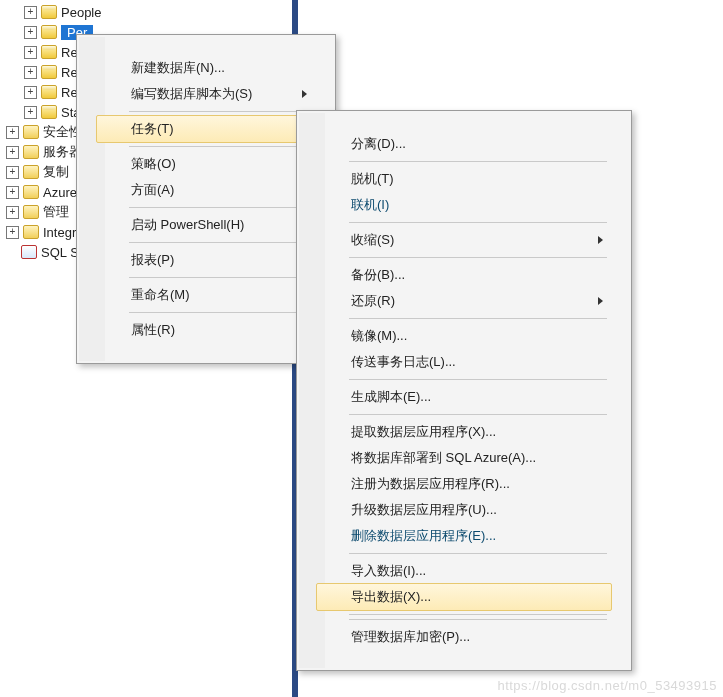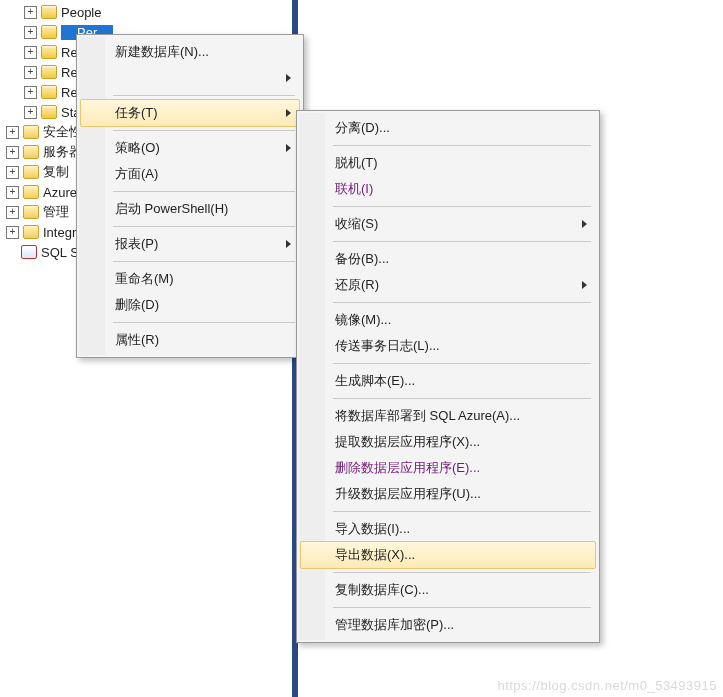--- a/index.html
+++ b/index.html
@@ -63,55 +63,55 @@
   }
   .icon-sql {
     background: linear-gradient(#fff,#d8e8fa);
     border:1px solid #b33;
     border-radius:2px;
     box-sizing:border-box;
   }
   .sel {
     background: #1f75d3;
     color: #fff;
-    padding: 0 16px;
+    padding: 0 6px;
   }
   .vline {
     position: absolute;
     left: 292px;
     top: 0;
     bottom: 0;
     width: 6px;
     background: #2b4a84;
     z-index: 0;
   }
   .menu {
     position: absolute;
     background: #f4f4f4;
     border: 1px solid #9a9a9a;
     box-shadow: 3px 3px 6px rgba(0,0,0,.25);
-    padding: 4px;
+    padding: 20px;
     z-index: 10;
   }
   .menu .iconcol {
     position: absolute;
     left: 2px; top: 2px; bottom: 2px;
     width: 26px;
     background: #eee;
   }
   .mitem {
     position: relative;
     display: flex;
     align-items: center;
     height: 26px;
     padding: 0 40px 0 34px;
     white-space: nowrap;
     cursor: default;
   }
-  .mitem.disabled { color: #701a75; }
+  .mitem.disabled { color: #0c4a6e; }
   .mitem.hl {
     background: linear-gradient(#fff6dc,#fdebb6);
     border: 1px solid #e7c86f;
     border-radius: 2px;
     margin: -1px;
   }
   .sep {
     margin: 4px 4px 4px 32px;
     height: 1px;
     background: #c9c9c9;
@@ -205,20 +205,21 @@
     </div>
   </div>
 <div class="vline"></div>
 
 <div class="menu menu1">
   <div class="iconcol"></div>
 <div class="mitem">
       <span>新建数据库(N)...</span>
     </div>
     <div class="mitem">
+      <span>编写数据库脚本为(S)</span>
       <span class="arrow"></span>
     </div>
     <div class="sep"></div>
     <div class="mitem hl">
       <span>任务(T)</span>
       <span class="arrow"></span>
     </div>
     <div class="sep"></div>
     <div class="mitem">
       <span>策略(O)</span>
@@ -232,23 +233,20 @@
       <span>启动 PowerShell(H)</span>
     </div>
     <div class="sep"></div>
     <div class="mitem">
       <span>报表(P)</span>
       <span class="arrow"></span>
     </div>
     <div class="sep"></div>
     <div class="mitem">
       <span>重命名(M)</span>
-    </div>
-    <div class="mitem">
-      <span>删除(D)</span>
     </div>
     <div class="sep"></div>
     <div class="mitem">
       <span>属性(R)</span>
     </div>
   </div>
 
 <div class="menu menu2">
   <div class="iconcol"></div>
 <div class="mitem">
@@ -280,41 +278,41 @@
     </div>
     <div class="mitem">
       <span>传送事务日志(L)...</span>
     </div>
     <div class="sep"></div>
     <div class="mitem">
       <span>生成脚本(E)...</span>
     </div>
     <div class="sep"></div>
     <div class="mitem">
+      <span>提取数据层应用程序(X)...</span>
+    </div>
+    <div class="mitem">
       <span>将数据库部署到 SQL Azure(A)...</span>
     </div>
     <div class="mitem">
-      <span>提取数据层应用程序(X)...</span>
+      <span>注册为数据层应用程序(R)...</span>
+    </div>
+    <div class="mitem">
+      <span>升级数据层应用程序(U)...</span>
     </div>
     <div class="mitem disabled">
       <span>删除数据层应用程序(E)...</span>
     </div>
-    <div class="mitem">
-      <span>升级数据层应用程序(U)...</span>
-    </div>
     <div class="sep"></div>
     <div class="mitem">
       <span>导入数据(I)...</span>
     </div>
     <div class="mitem hl">
       <span>导出数据(X)...</span>
     </div>
     <div class="sep"></div>
-    <div class="mitem">
-      <span>复制数据库(C)...</span>
-    </div>
     <div class="sep"></div>
     <div class="mitem">
       <span>管理数据库加密(P)...</span>
     </div>
   </div>
 
 <div class="watermark">https://blog.csdn.net/m0_53493915</div>
 
 </body></html>

